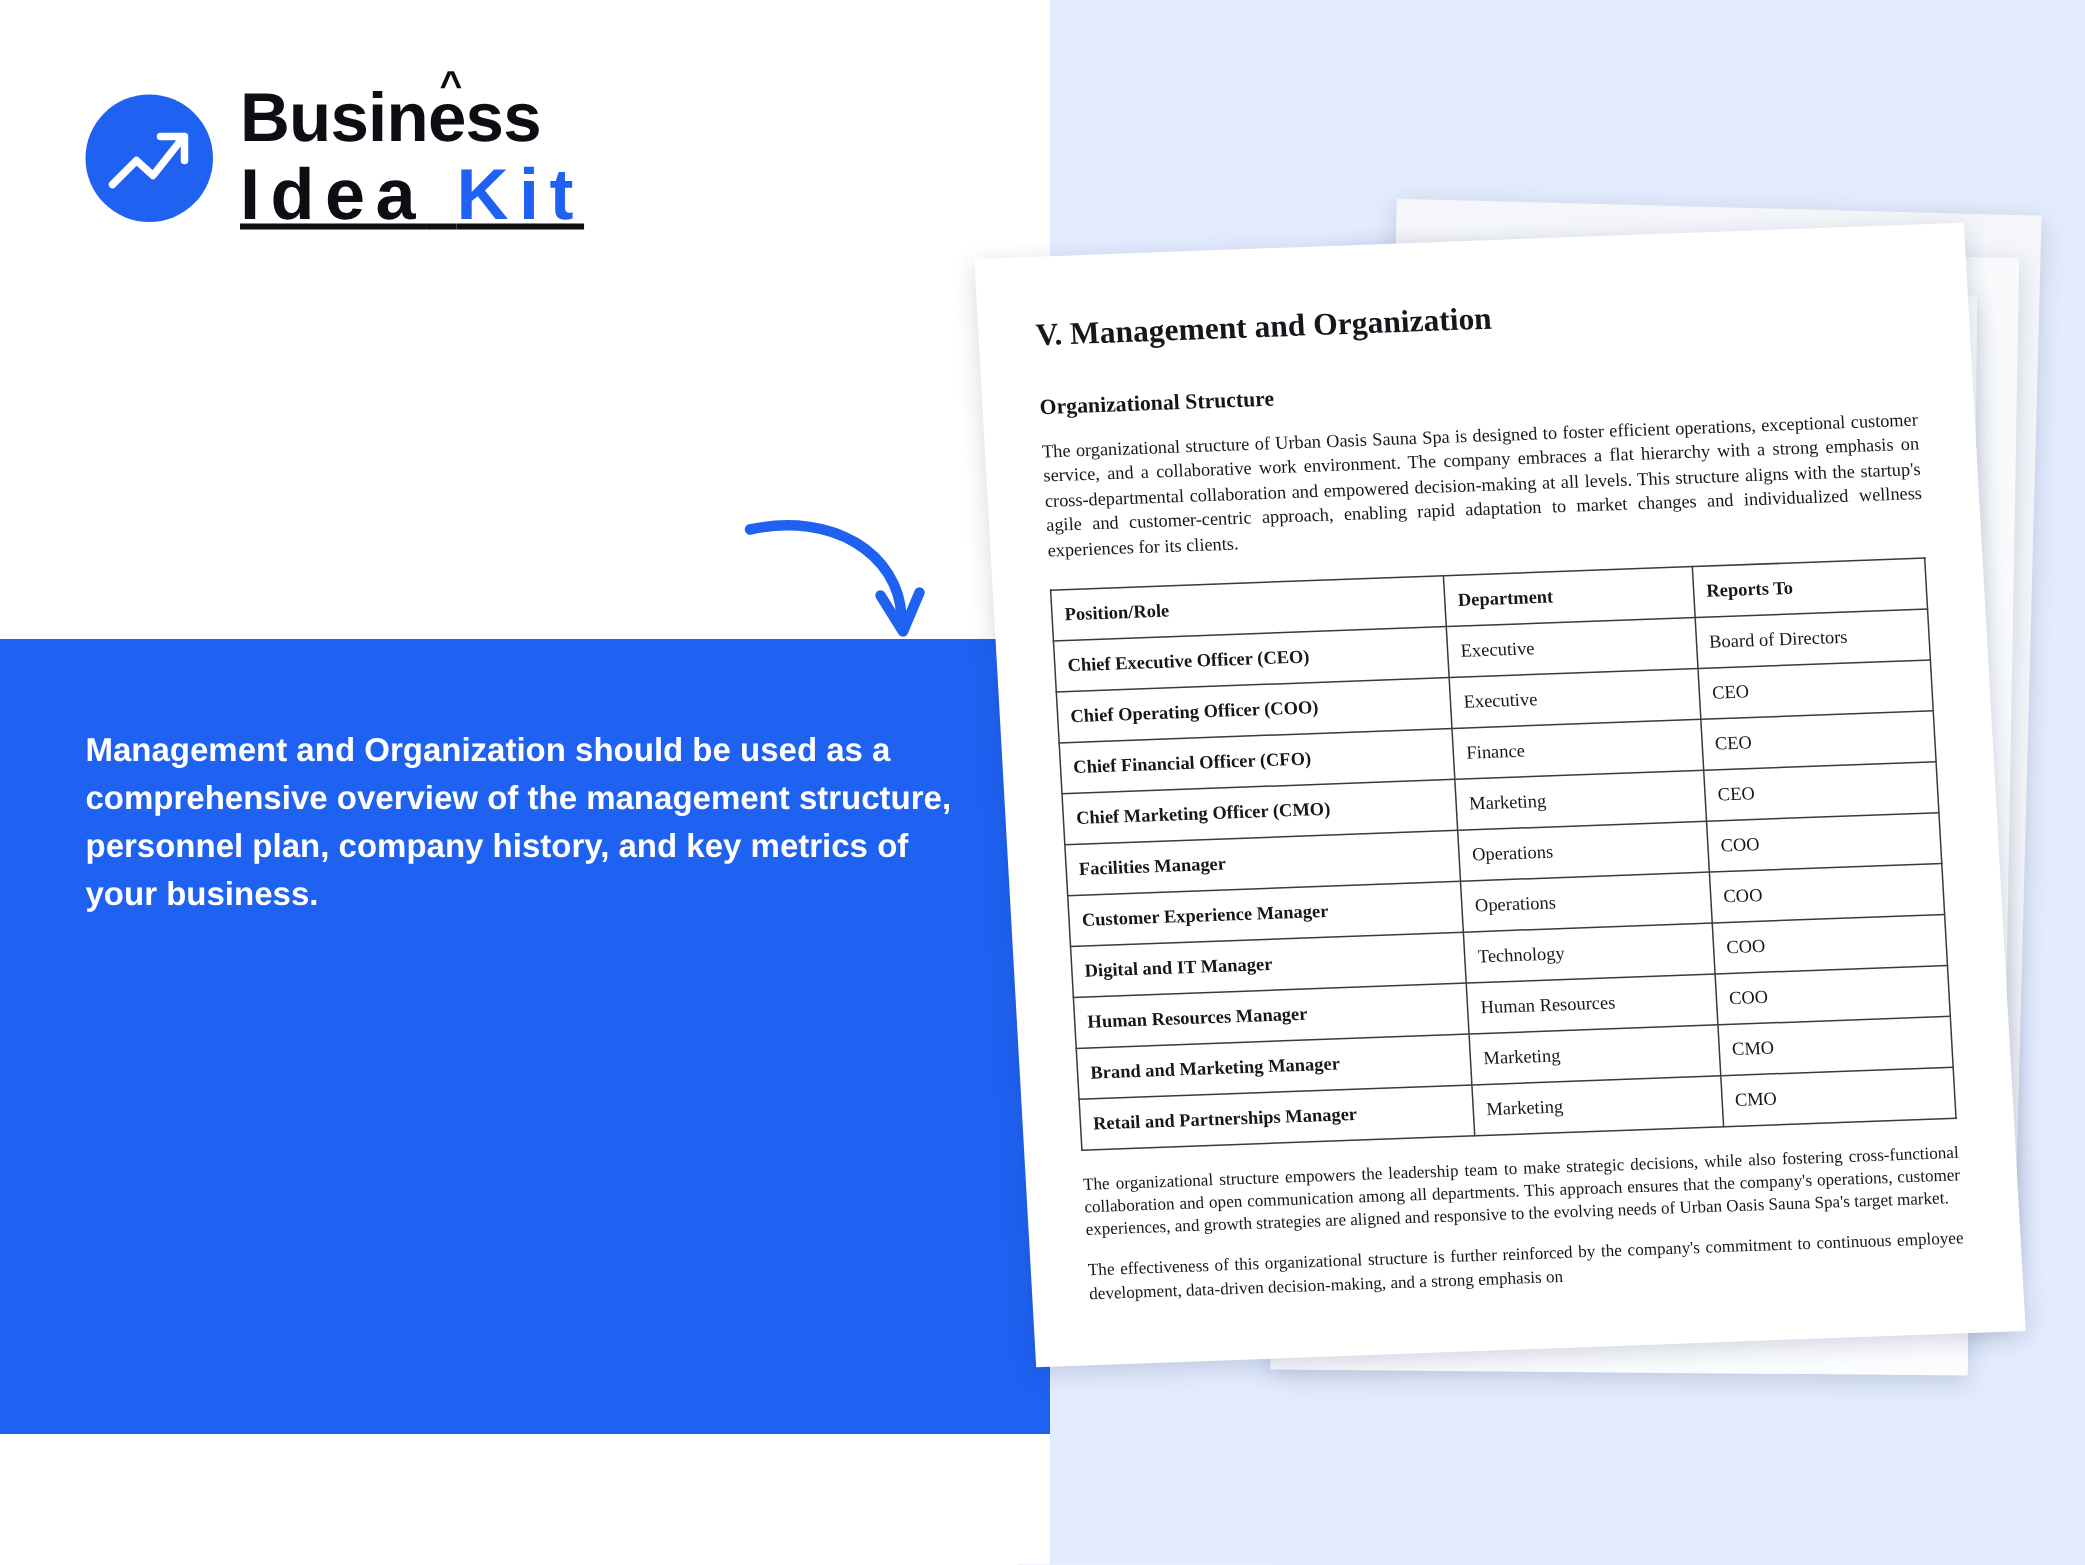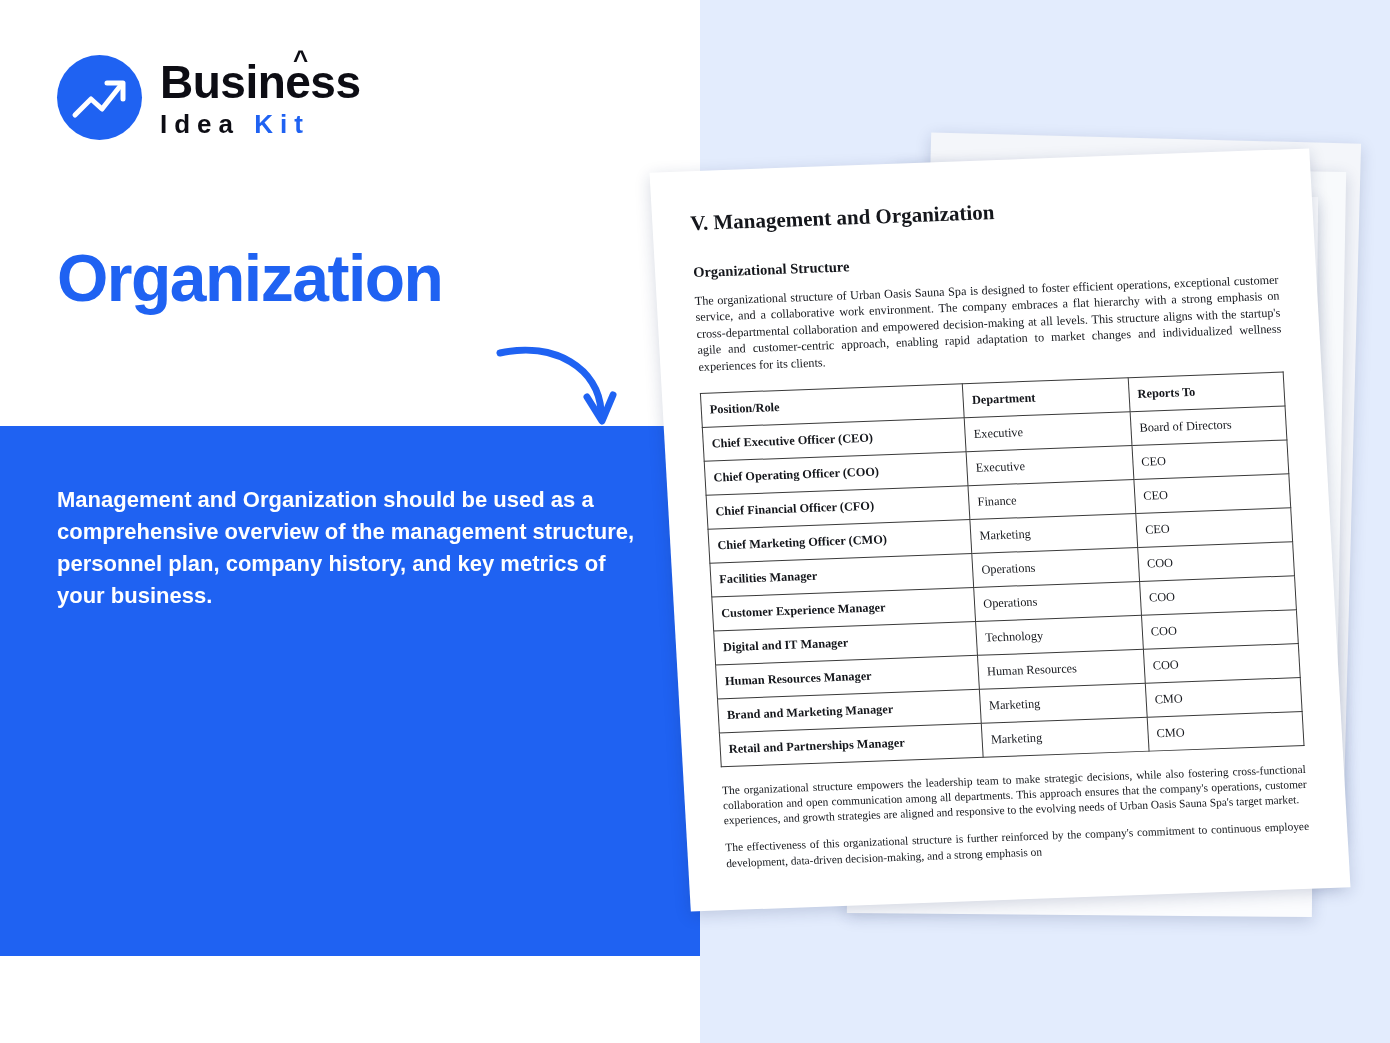--- a/index.html
+++ b/index.html
@@ -69,24 +69,25 @@
   }
   .logo-line1 .circumflex {
     position: absolute;
     left: 133px;
     top: -12px;
     font-size: 26px;
     font-weight: bold;
   }
   .logo-line2 {
     margin-top: 6px;
-    font-size: 26px;
+    font-size: 48px;
     font-weight: bold;
     letter-spacing: 7px;
     color: #0d0d14;
+    text-decoration: underline;
   }
   .logo-line2 .kit { color: #1f62f2; }
 
   
   .headline {
     position: absolute;
     left: 57px; top: 243px;
     font-size: 66px;
     font-weight: bold;
     line-height: 1.08;
@@ -235,21 +236,20 @@
       <span class="circumflex">^</span>
     </div>
     <div class="logo-line2">
       <span>Idea</span>
       <span class="kit">Kit</span>
     </div>
   </div>
 </div>
 
 <div class="headline">
-  <span class="second-line">Organization</span>
 </div>
 
 <div class="arrow">
   <svg width="130" height="105" viewBox="0 0 130 105">
     <path d="M5 18 C 60 6, 104 34, 106 76" fill="none" stroke="#1f62f2" stroke-width="7" stroke-linecap="round"></path>
     <path d="M92 62 L107 86 L118 60" fill="none" stroke="#1f62f2" stroke-width="7" stroke-linecap="round" stroke-linejoin="round"></path>
   </svg>
 </div>
 
 <div class="panel-text">Management and Organization should be used as a comprehensive overview of the management structure, personnel plan, company history, and key metrics of your business.</div>

